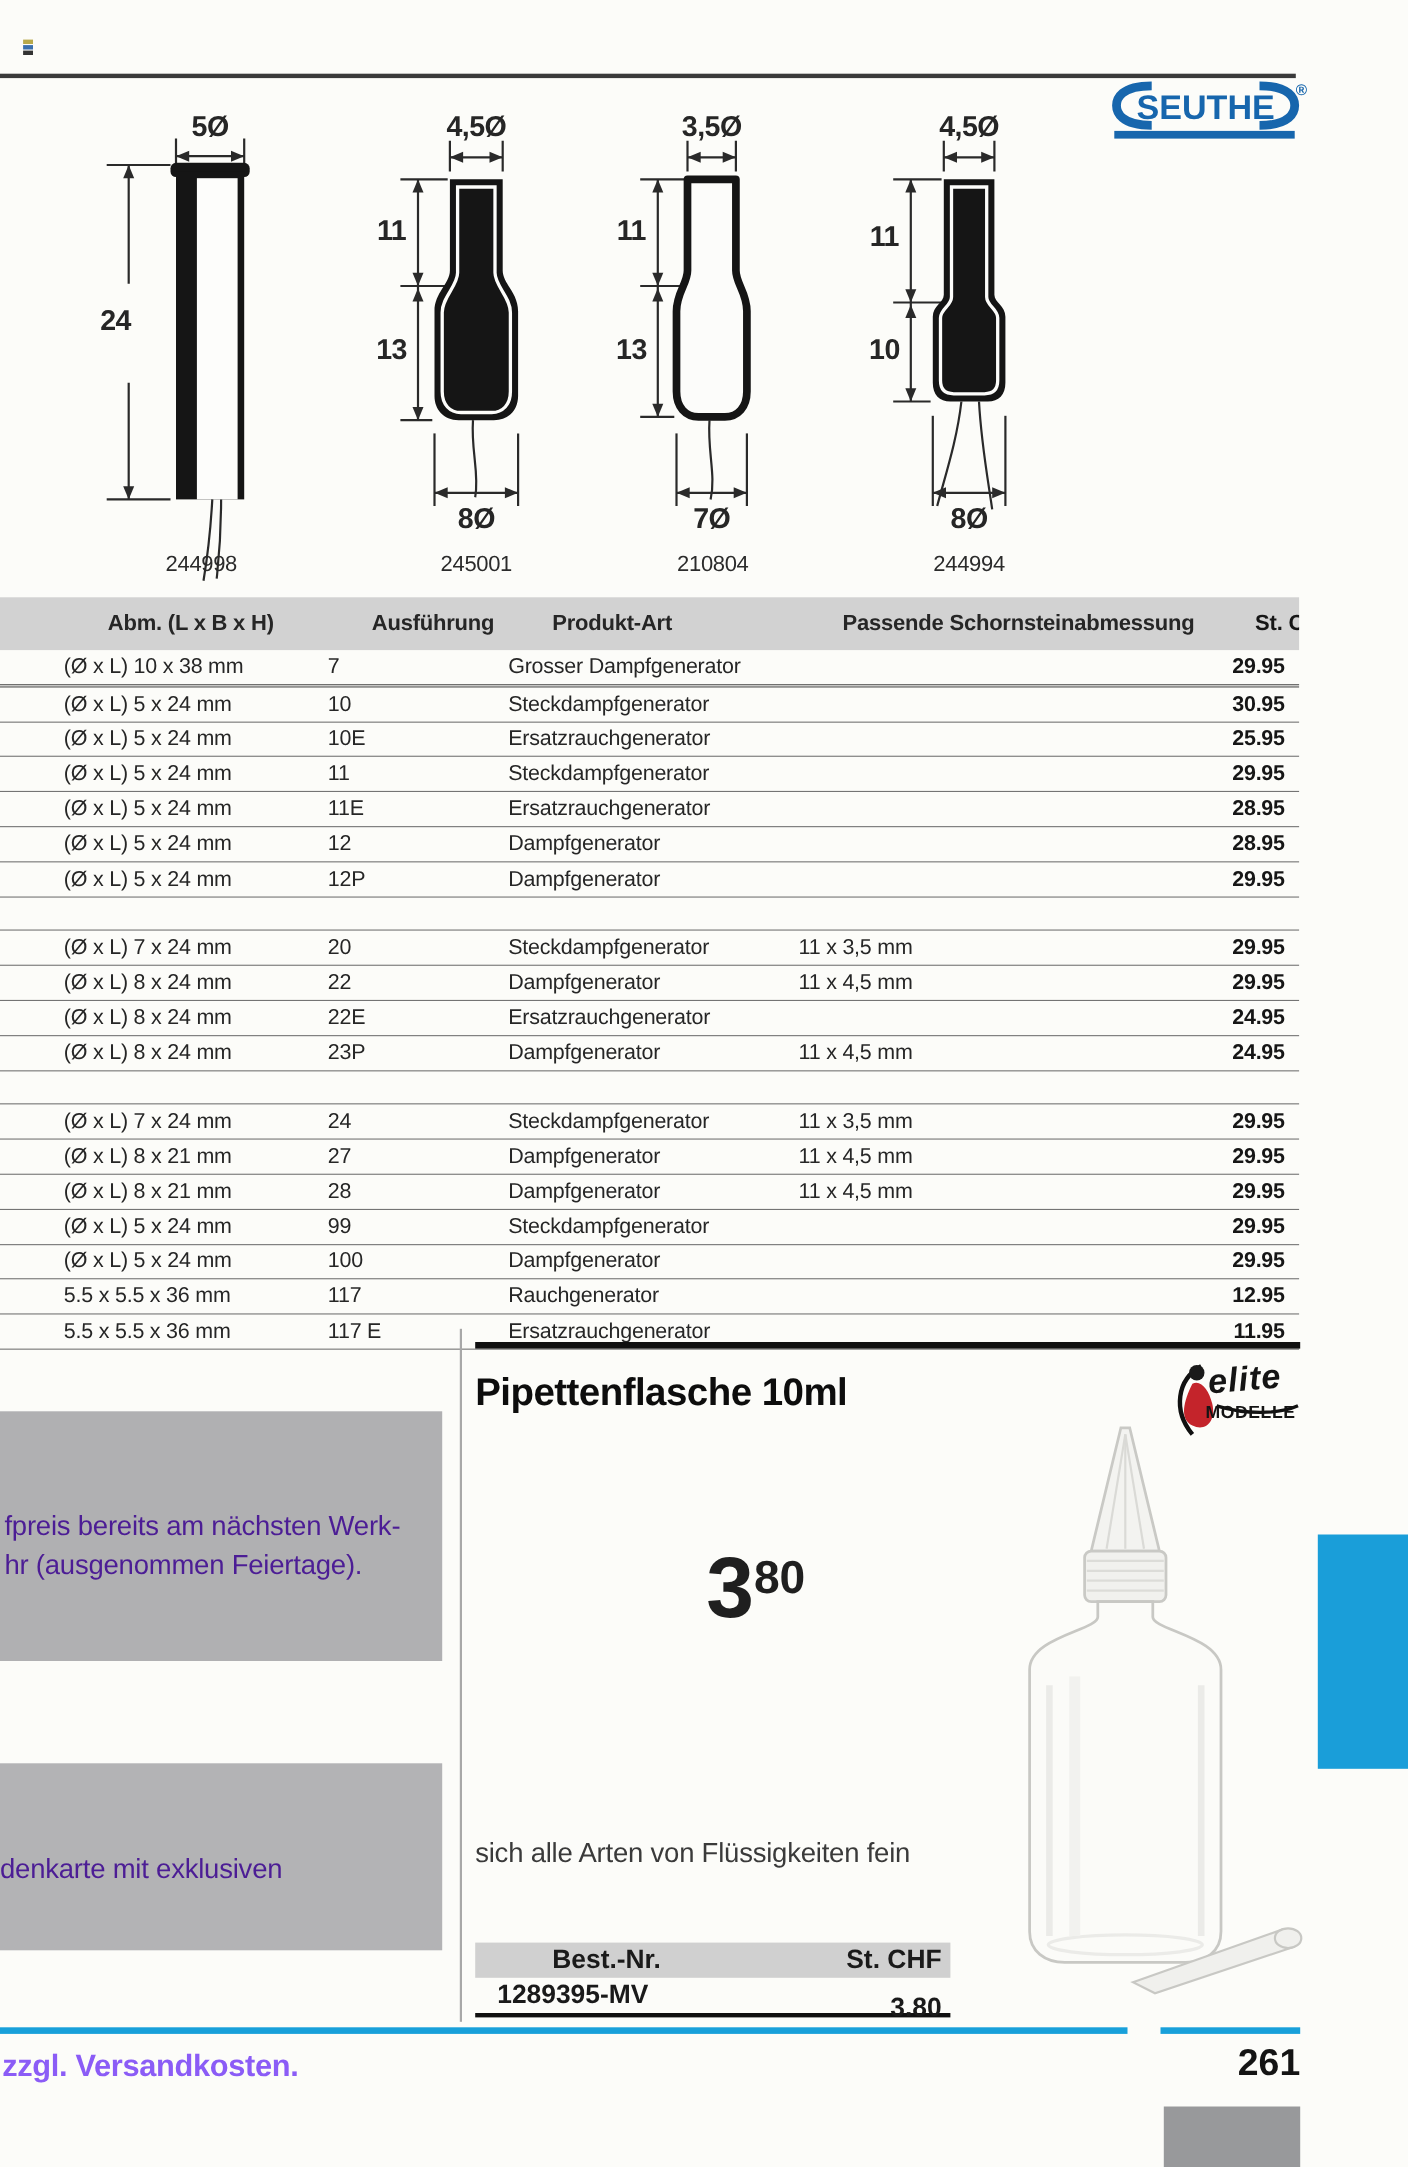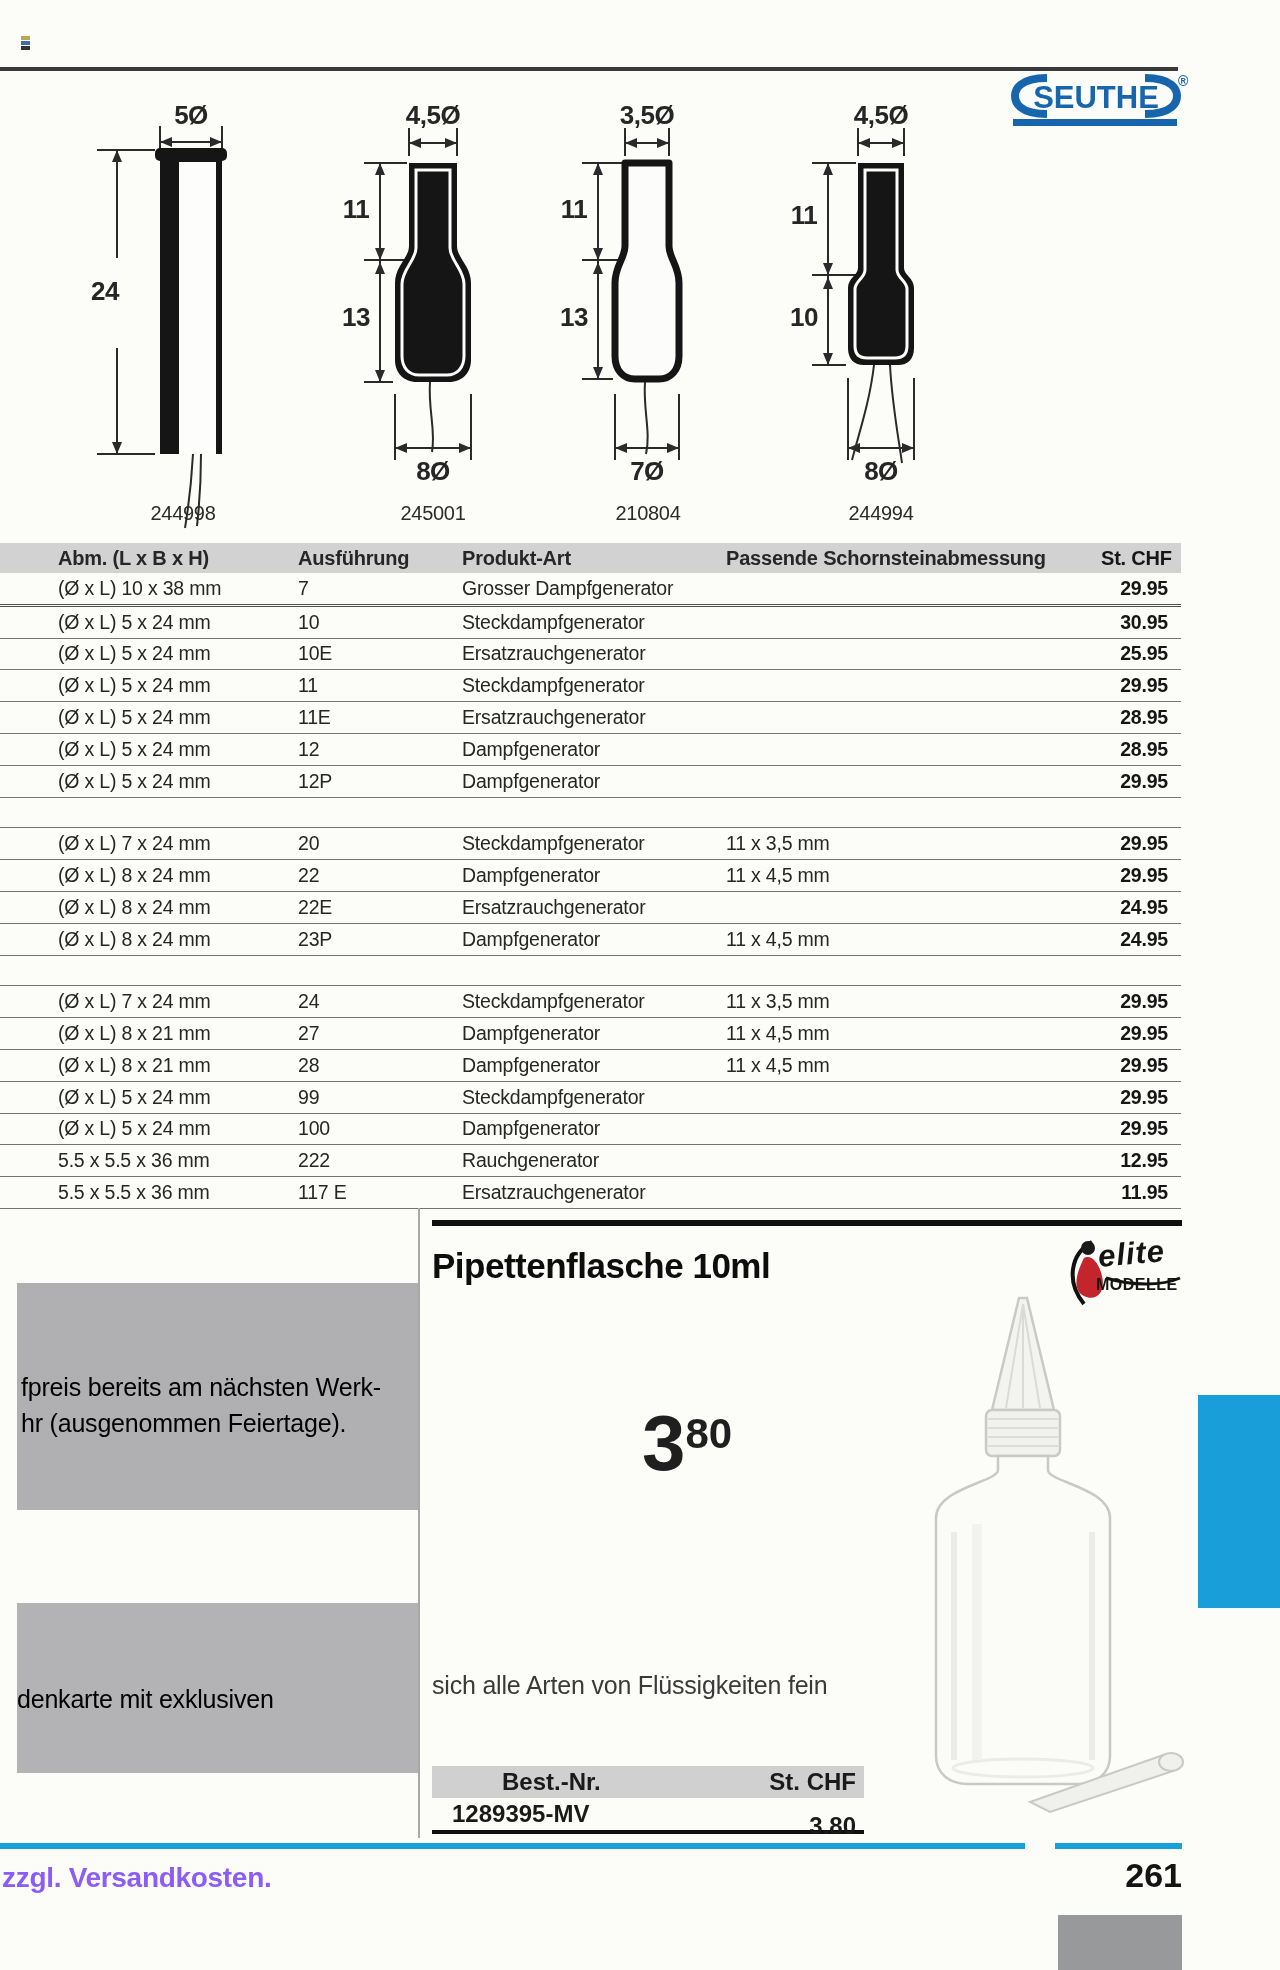--- a/index.html
+++ b/index.html
@@ -14,33 +14,33 @@
   .cornermark div{height:4px;margin-bottom:1px;}
   
   .diag{position:absolute;width:165px;height:432px;}
   .dlabel{position:absolute;font-weight:bold;font-size:26px;color:#262626;text-align:center;letter-spacing:-0.5px;}
   .dpart{position:absolute;font-size:20px;color:#2b2b2b;text-align:center;letter-spacing:-0.3px;}
   .diag svg{position:absolute;left:0;top:0;}
   
   .seuthe{position:absolute;left:1005px;top:70px;width:185px;height:60px;}
   
   .ptable{position:absolute;left:0;top:543px;width:1181px;font-size:19.5px;color:#262626;letter-spacing:-0.2px;}
-  .thead{height:30px;background:#d2d2d2;display:flex;align-items:center;font-weight:bold;font-size:20px;}
+  .thead{height:48px;background:#d2d2d2;display:flex;align-items:center;font-weight:bold;font-size:20px;padding-left:40px;}
   .trow{height:30.8px;display:flex;align-items:center;border-bottom:1.5px solid #747474;}
   .trow.strong{border-bottom:3px double #4e4e4e;}
   .tgap{height:29.8px;border-bottom:1.5px solid #747474;}
   .tc{overflow:hidden;white-space:nowrap;}
   .c1{width:240px;padding-left:58px;}
   .c2{width:164px;}
   .c3{width:264px;}
   .c4{width:375px;}
   .c5{flex:1;text-align:right;padding-right:13px;font-weight:bold;color:#161616;}
   .thead .c5{font-weight:bold;}
   
-  .gbox{position:absolute;left:17px;background:#b0b0b2;color:#000000;font-size:25px;letter-spacing:-0.2px;}
+  .gbox{position:absolute;left:0;background:#b0b0b2;color:#4c1d95;font-size:25px;letter-spacing:-0.2px;}
   .gbox .ln{position:absolute;left:4px;white-space:nowrap;}
   
   .pbox-border{position:absolute;left:418px;top:1208px;width:2px;height:630px;background:#a8a8a8;}
   .pbox-rule{position:absolute;left:432px;top:1220px;width:750px;height:6px;background:#101010;}
   .pbox-title{position:absolute;left:432px;top:1246px;font-size:35px;font-weight:bold;color:#0d0d0d;letter-spacing:-0.5px;}
   .elite{position:absolute;left:1062px;top:1232px;width:122px;height:82px;}
   .elite .script{position:absolute;left:36px;top:4px;font-size:31px;font-weight:bold;font-style:italic;color:#141414;transform:rotate(-5deg);letter-spacing:1px;}
   .elite .caps{position:absolute;left:34px;top:44px;font-size:16px;font-weight:bold;color:#141414;letter-spacing:0.5px;}
   .price{position:absolute;left:642px;top:1408px;color:#1f1f1f;}
   .price .pint{font-size:78px;font-weight:bold;line-height:70px;}
@@ -327,21 +327,21 @@
         </div>
         <div class="trow">
           <div class="tc c1">(Ø x L) 5 x 24 mm</div>
           <div class="tc c2">100</div>
           <div class="tc c3">Dampfgenerator</div>
           <div class="tc c4"></div>
           <div class="tc c5">29.95</div>
         </div>
         <div class="trow">
           <div class="tc c1">5.5 x 5.5 x 36 mm</div>
-          <div class="tc c2">222</div>
+          <div class="tc c2">117</div>
           <div class="tc c3">Rauchgenerator</div>
           <div class="tc c4"></div>
           <div class="tc c5">12.95</div>
         </div>
         <div class="trow">
           <div class="tc c1">5.5 x 5.5 x 36 mm</div>
           <div class="tc c2">117 E</div>
           <div class="tc c3">Ersatzrauchgenerator</div>
           <div class="tc c4"></div>
           <div class="tc c5">11.95</div>

